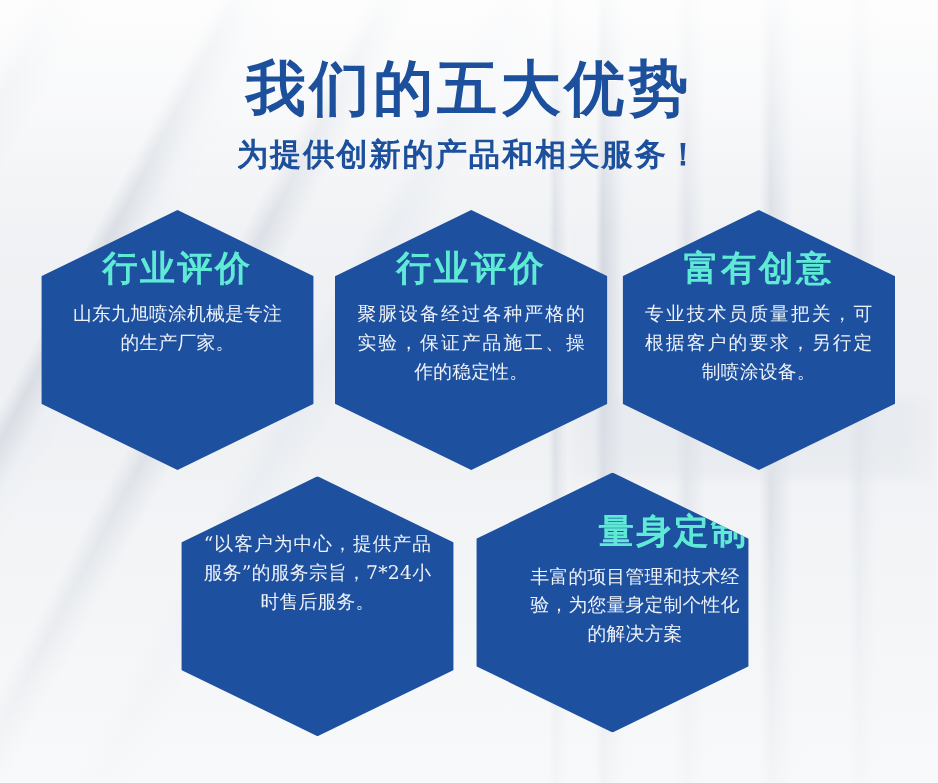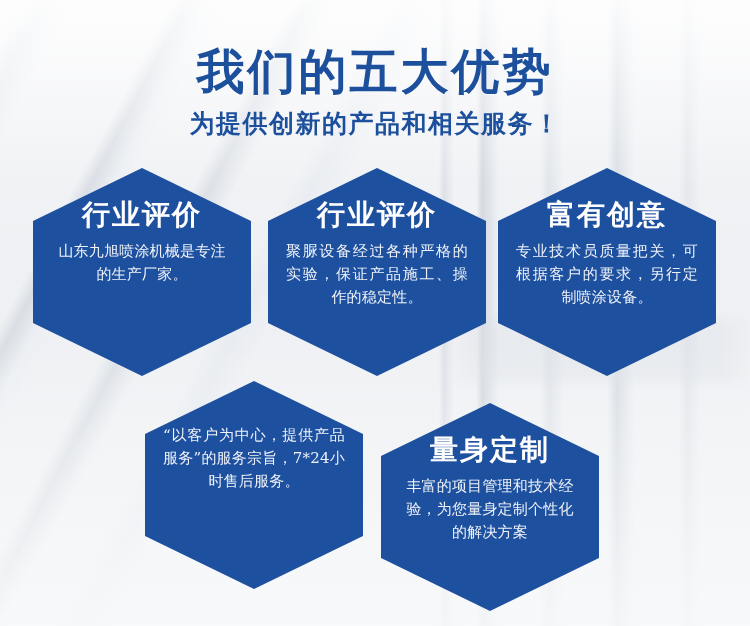--- a/index.html
+++ b/index.html
@@ -135,21 +135,21 @@
     box-sizing: border-box;
     display: flex;
     flex-direction: column;
     align-items: center;
     padding-top: 32px;
   }
   .hex-title {
     font-family: Liberation Sans, sans-serif;
     font-size: 28px;
     font-weight: 700;
-    color: #ffffff;
+    color: #5eead4;
     letter-spacing: 2px;
     line-height: 1.05;
     margin: 0;
     white-space: nowrap;
   }
   .hex-body {
     font-family: "DejaVu Serif", "Liberation Serif", serif;
     font-size: 15px;
     font-weight: 400;
     color: #eef2f8;
@@ -160,21 +160,21 @@
     letter-spacing: 0.2px;
   }
   .hex-body.justify { text-align: justify; text-align-last: center; }
 
   
   #hex-1 { left: 33px;  top: 168px; }
   #hex-2 { left: 268px; top: 168px; }
   #hex-3 { left: 498px; top: 168px; }
   
   #hex-4 { left: 145px; top: 381px; }
-  #hex-5 { left: 381px; top: 403px; }
+  #hex-5 { left: 381px; top: 378px; align-items: flex-end; }
 </style>
 </head>
 <body>
 
 <div id="page">
 
   <div class="bg-layer bg-base"></div>
   <div class="bg-layer bg-diagonal"></div>
   <div class="bg-layer bg-diagonal2"></div>
   <div class="bg-layer bg-verts"></div>

